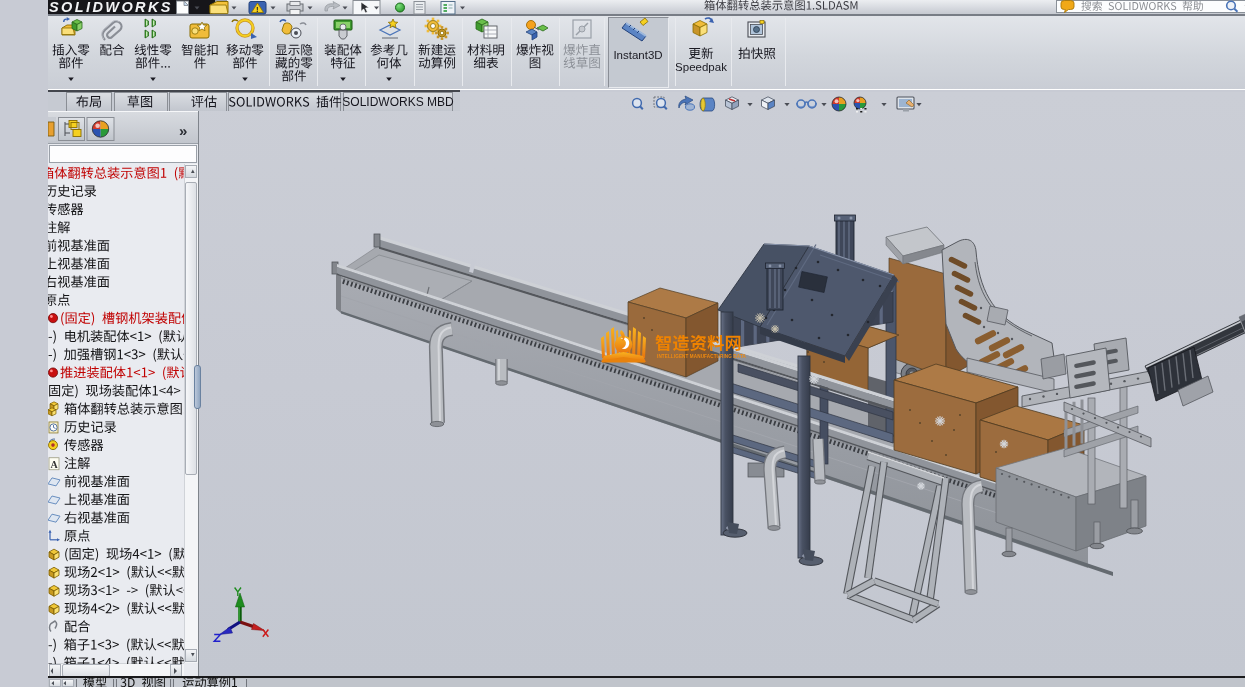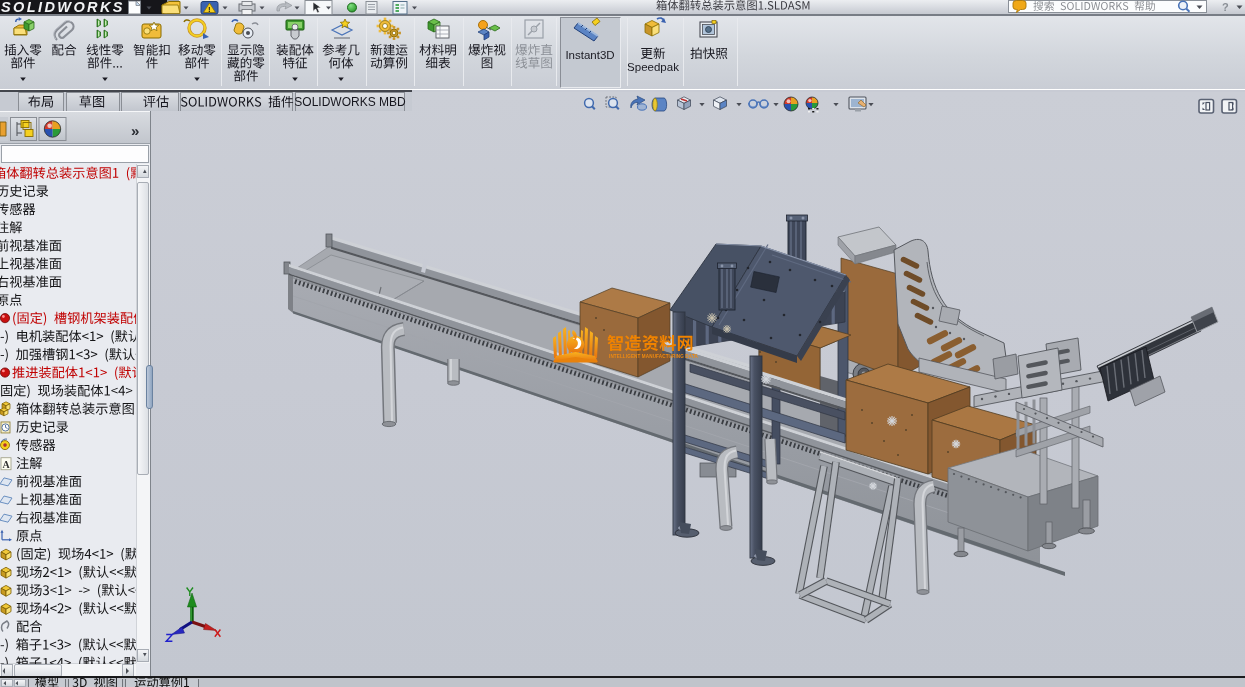--- a/index.html
+++ b/index.html
@@ -1,14 +1,14 @@
 <!DOCTYPE html>
 <html><head><meta charset="utf-8"><style>
 html,body{margin:0;padding:0;width:1245px;height:687px;overflow:hidden;background:#c8cbd4;font-family:"Liberation Sans",sans-serif;}
-#page{position:relative;width:1099px;height:687px;}
+#page{position:relative;width:1099px;height:687px;margin-left:48px;}
 #page svg{position:absolute;left:0;top:0;}
 div{position:absolute;box-sizing:border-box;}
 #titlebar{left:0;top:0;width:1245px;height:16px;background:linear-gradient(#eceef1,#d5d8de 60%,#c6cad1);border-bottom:2px solid #787d86;}
 #swlogo{left:0;top:0;width:164px;height:14px;background:#16161a;}
 #swlogo:after{content:"";position:absolute;left:164px;top:0;border-top:14px solid #16161a;border-right:10px solid transparent;}
 #logobtn{left:167px;top:0;width:12px;height:14px;background:linear-gradient(#e8eaee,#c2c6cd);border:1px solid #9aa0a8;}
 #searchbox{left:1008px;top:0;width:199px;height:13px;background:#fcfdfe;border:1px solid #8a9098;}
 #ribbon{left:0;top:16px;width:1245px;height:74px;background:linear-gradient(#e2e5ea,#d2d6dc 55%,#c9cdd5);border-bottom:1px solid #fff;}
 .sep{top:18px;width:1px;height:68px;background:#b2b6bd;border-right:1px solid #e8eaee;}
 #i3dbox{left:560px;top:17px;width:61px;height:71px;background:#c4c9d1;border:1px solid #8a8e96;border-right-color:#e8eaee;border-bottom-color:#e8eaee;}

